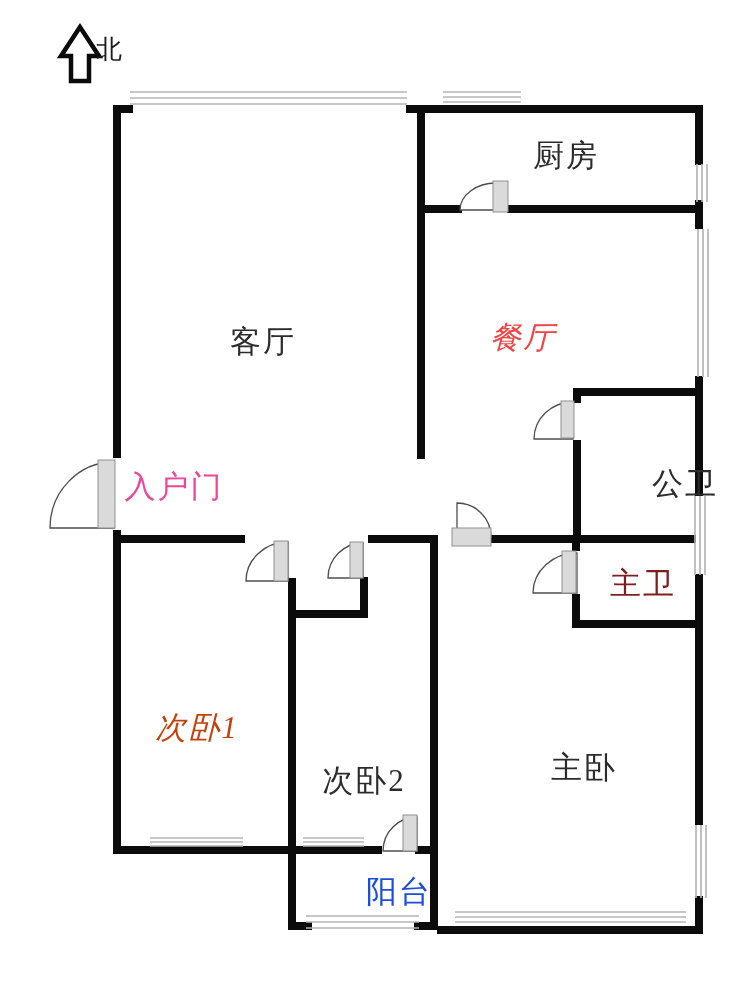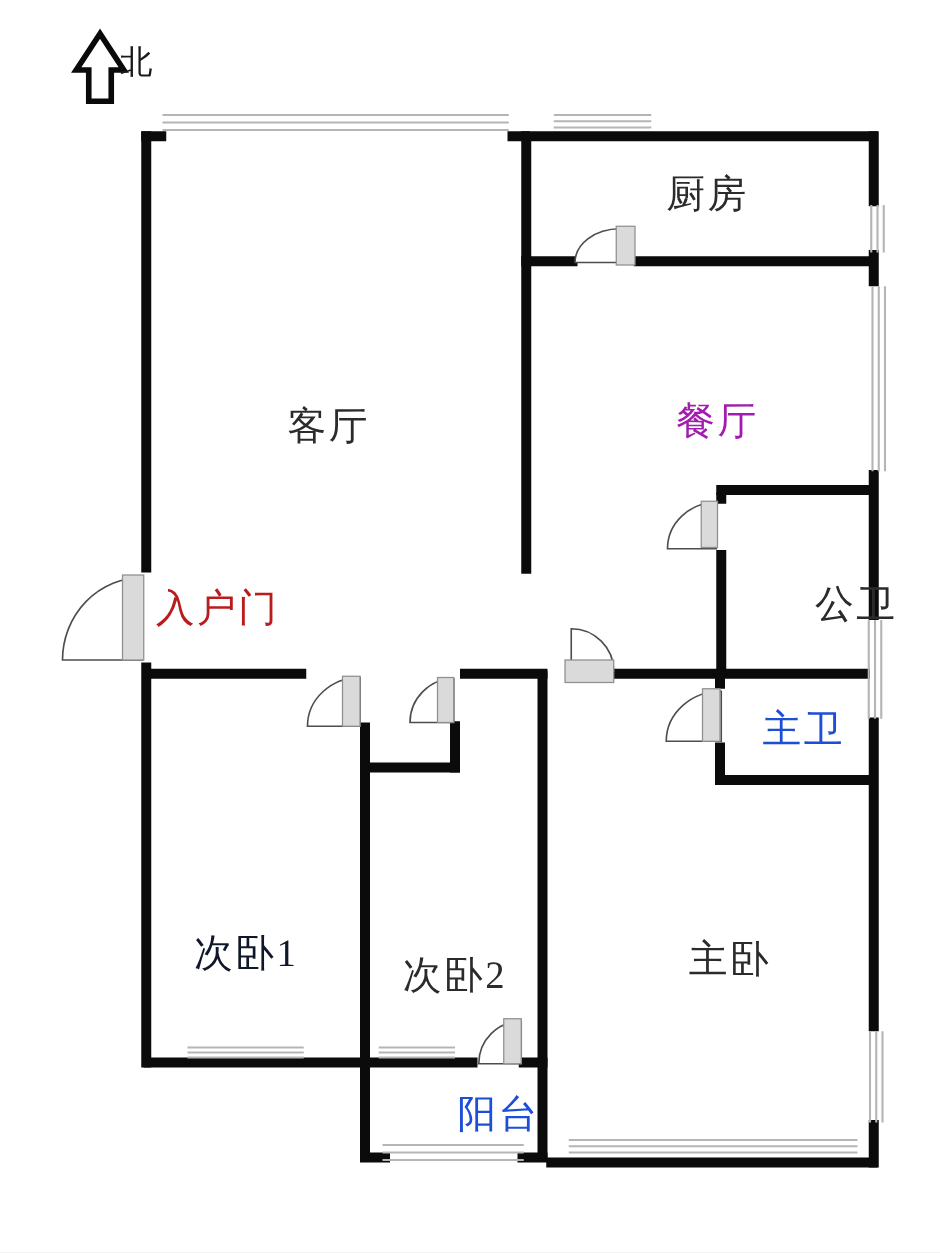--- a/index.html
+++ b/index.html
@@ -116,21 +116,21 @@
         <rect x="350" y="542" width="13" height="36" fill="#dadada" stroke="#8f8f8f" stroke-width="1"></rect>
         <path d="M417,851 L383,851 A34,34 0 0 1 417,817 Z" fill="#ffffff" stroke="#4d4d4d" stroke-width="1.3"></path>
         <rect x="403" y="815" width="14" height="36" fill="#dadada" stroke="#8f8f8f" stroke-width="1"></rect>
       </g>
   </svg>
 
   <div id="compass-label">北</div>
 
   <div class="room-label" style="left: 263px; top: 341px; color: rgb(43, 43, 43);">客厅</div>
   <div class="room-label" style="left: 566px; top: 155px; color: rgb(43, 43, 43);">厨房</div>
-  <div class="room-label" style="left: 574px; top: 337px; color: #a21caf;">餐厅</div>
+  <div class="room-label" style="left: 523px; top: 337px; color: #ef4444; font-style: italic;">餐厅</div>
   <div class="room-label" style="left: 642px; top: 483px; color: rgb(43, 43, 43); margin-left: 43px;">公卫</div>
-  <div class="room-label" style="left: 174px; top: 486px; color: #b91c1c;">入户门</div>
-  <div class="room-label" style="left: 643px; top: 583px; color: #1d4ed8;">主卫</div>
-  <div class="room-label" style="left: 197px; top: 762px; color: #0f172a;">次卧1</div>
+  <div class="room-label" style="left: 174px; top: 486px; color: #ec4899;">入户门</div>
+  <div class="room-label" style="left: 643px; top: 583px; color: #7f1d1d;">主卫</div>
+  <div class="room-label" style="left: 197px; top: 727px; color: #c2410c; font-style: italic;">次卧1</div>
   <div class="room-label" style="left: 364px; top: 741px; color: rgb(43, 43, 43); margin-top: 39px;">次卧2</div>
   <div class="room-label" style="left: 552px; top: 767px; color: rgb(43, 43, 43); margin-left: 32px;">主卧</div>
   <div class="room-label" style="left: 359px; top: 891px; color: #1d4ed8; margin-left: 40px;">阳台</div>
 </div>
 
 </body></html>

